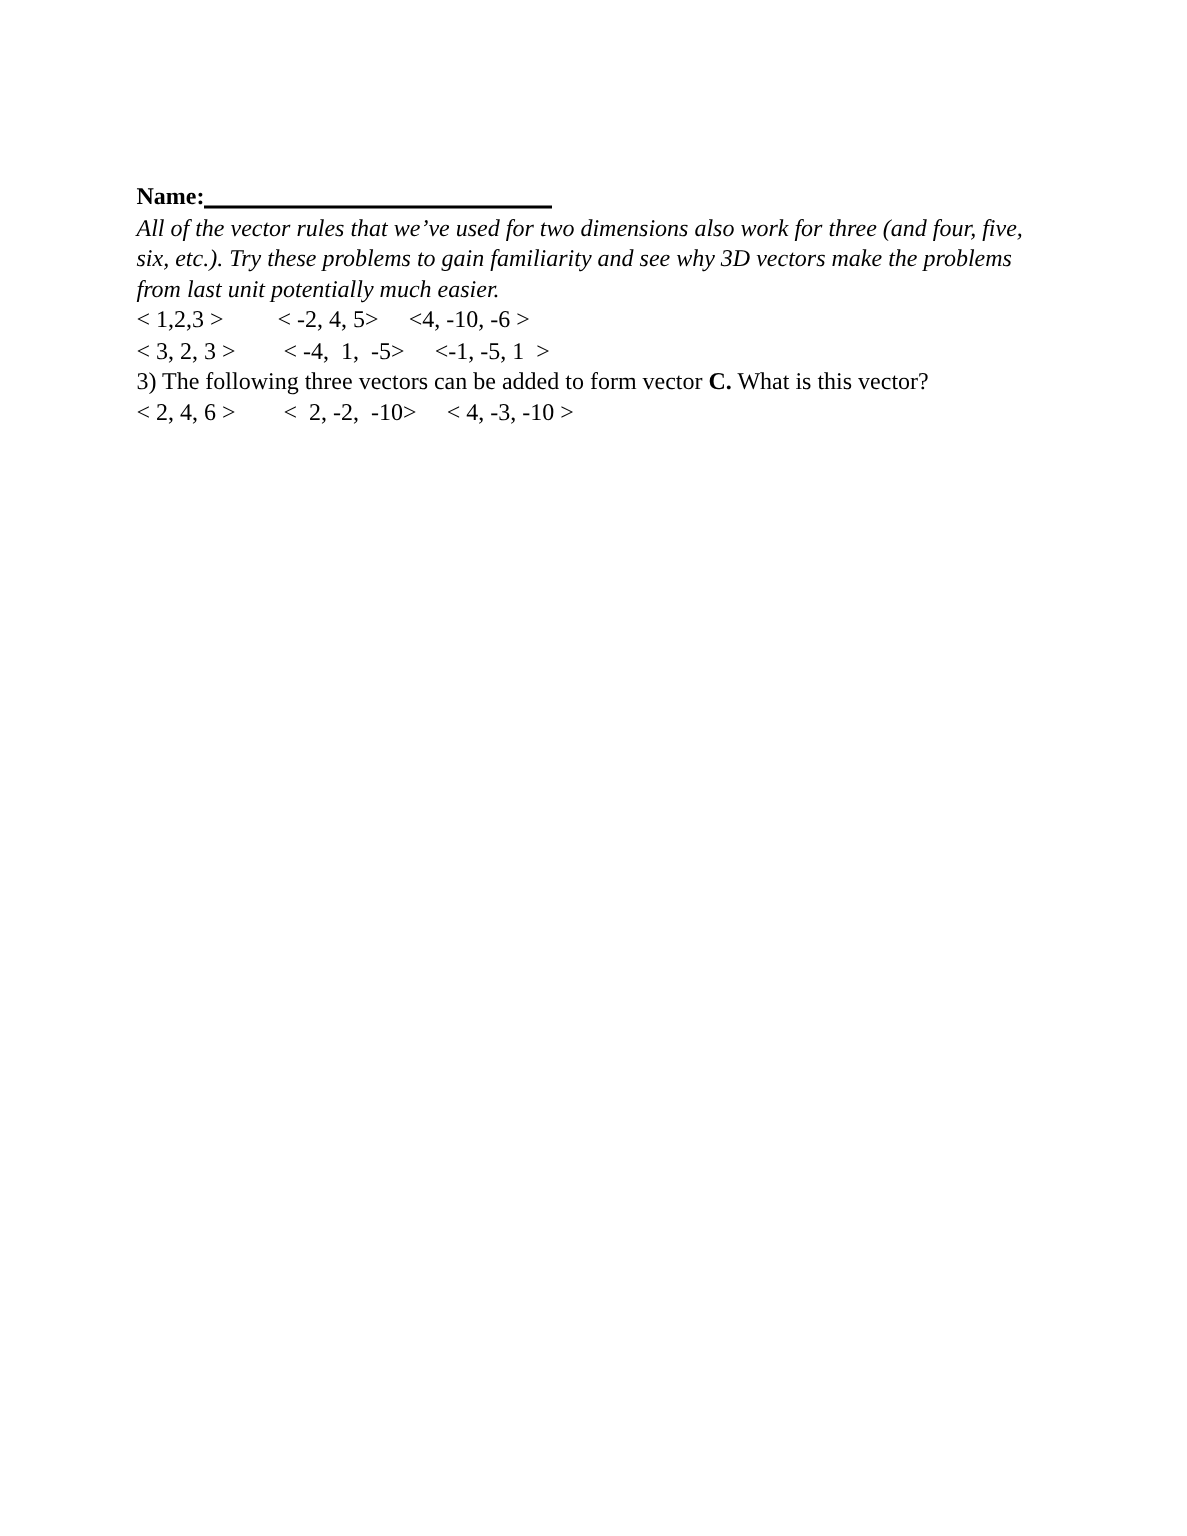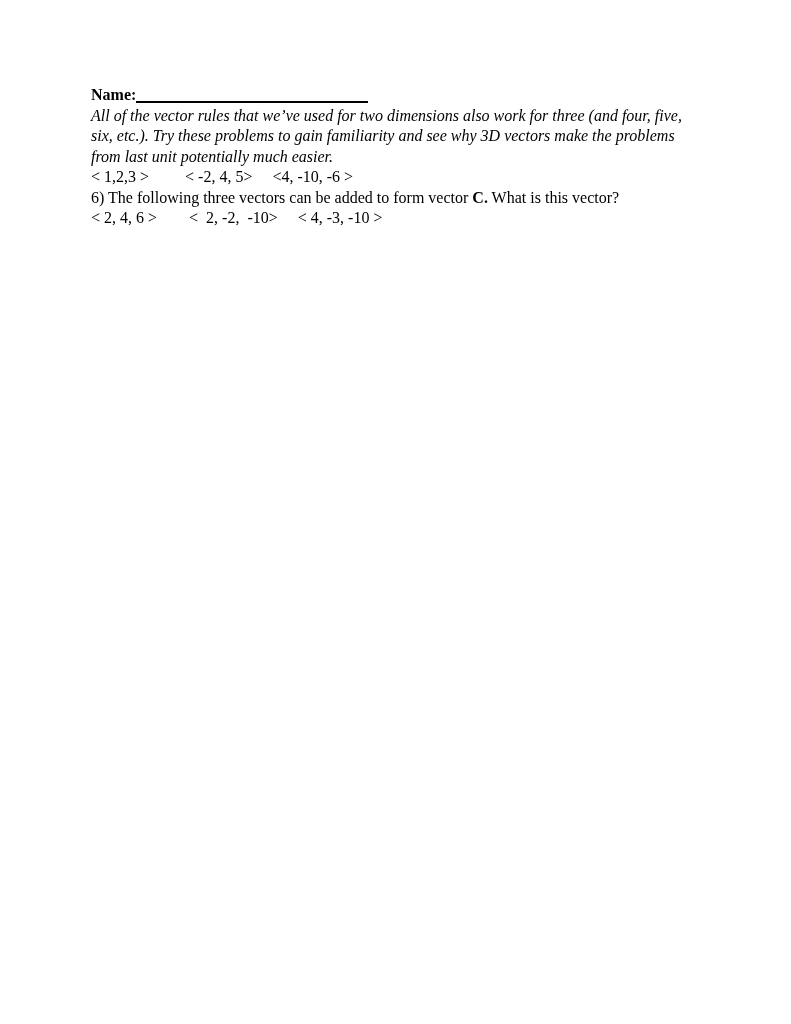--- a/index.html
+++ b/index.html
@@ -11,21 +11,21 @@
   .page {
     position: relative;
     width: 791px;
     height: 1024px;
     margin: 0 auto;
     background: #ffffff;
     color: #000000;
     font-family: "Liberation Serif", "DejaVu Serif", serif;
     font-size: 16px;
     line-height: 20.5px;
-    padding: 84px 85px 0 91px;
+    padding: 120px 85px 0 91px;
     overflow: hidden;
   }
   .page p { margin: 0; }
 
   .name-line { font-weight: bold; }
   .name-blank {
     display: inline-block;
     width: 232px;
     height: 1em;
     border-bottom: 2px solid #000;
@@ -54,19 +54,20 @@
 <div class="page">
 
   <p class="name-line"><span>Name:</span><span class="name-blank"></span></p>
 
 
 
   <p class="intro">All of the vector rules that we’ve used for two dimensions also work for three (and four, five, six, etc.). Try these problems to gain familiarity and see why 3D vectors make the problems from last unit potentially much easier.</p>
 
   <p class="vectors v-gap">&lt; 1,2,3 &gt;         &lt; -2, 4, 5&gt;     &lt;4, -10, -6 &gt;</p>
 
+  <p class="vectors v-gap">&lt; 3, 2, 3 &gt;        &lt; -4,  1,  -5&gt;     &lt;-1, -5, 1  &gt;</p>
 
-  <p class="question q-gap"><span>6) The following three vectors can be added to form vector </span><span class="run-bold">C.</span><span> What is this vector?</span></p>
+  <p class="question q-gap"><span>3) The following three vectors can be added to form vector </span><span class="run-bold">C.</span><span> What is this vector?</span></p>
   <p class="vectors v-gap">&lt; 2, 4, 6 &gt;        &lt;  2, -2,  -10&gt;     &lt; 4, -3, -10 &gt;</p>
 
 
 
 </div>
 
 </body></html>

